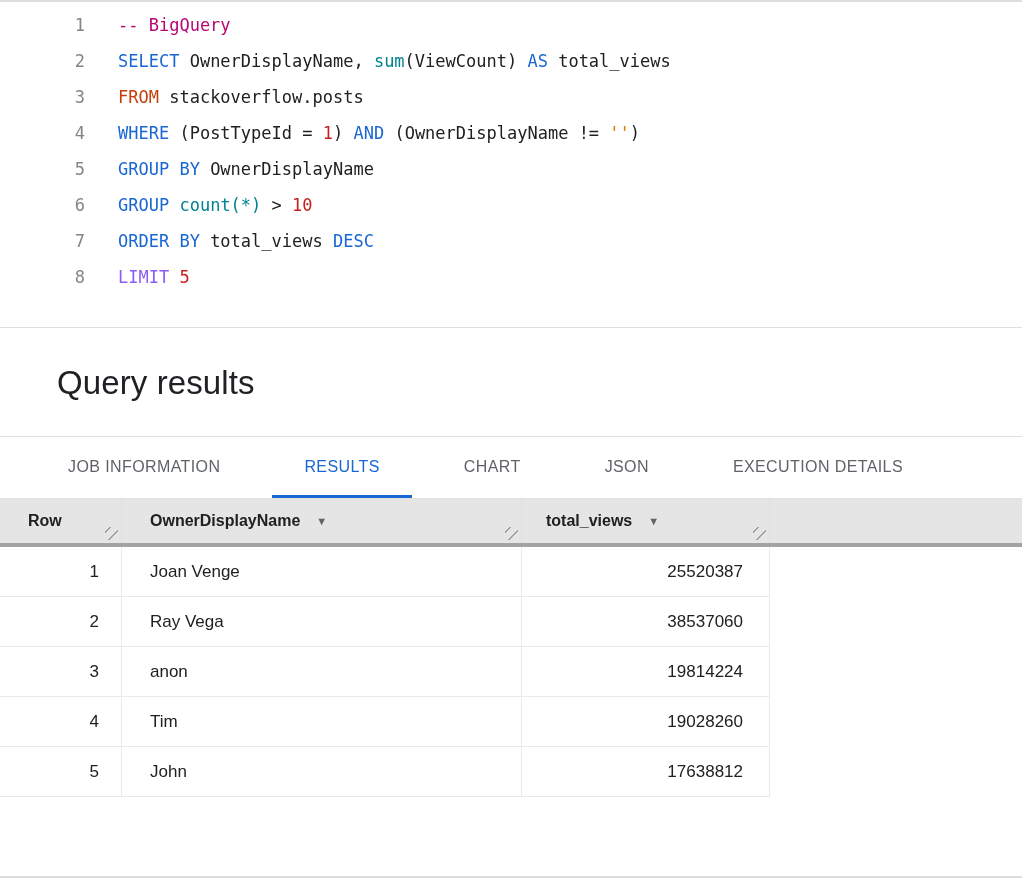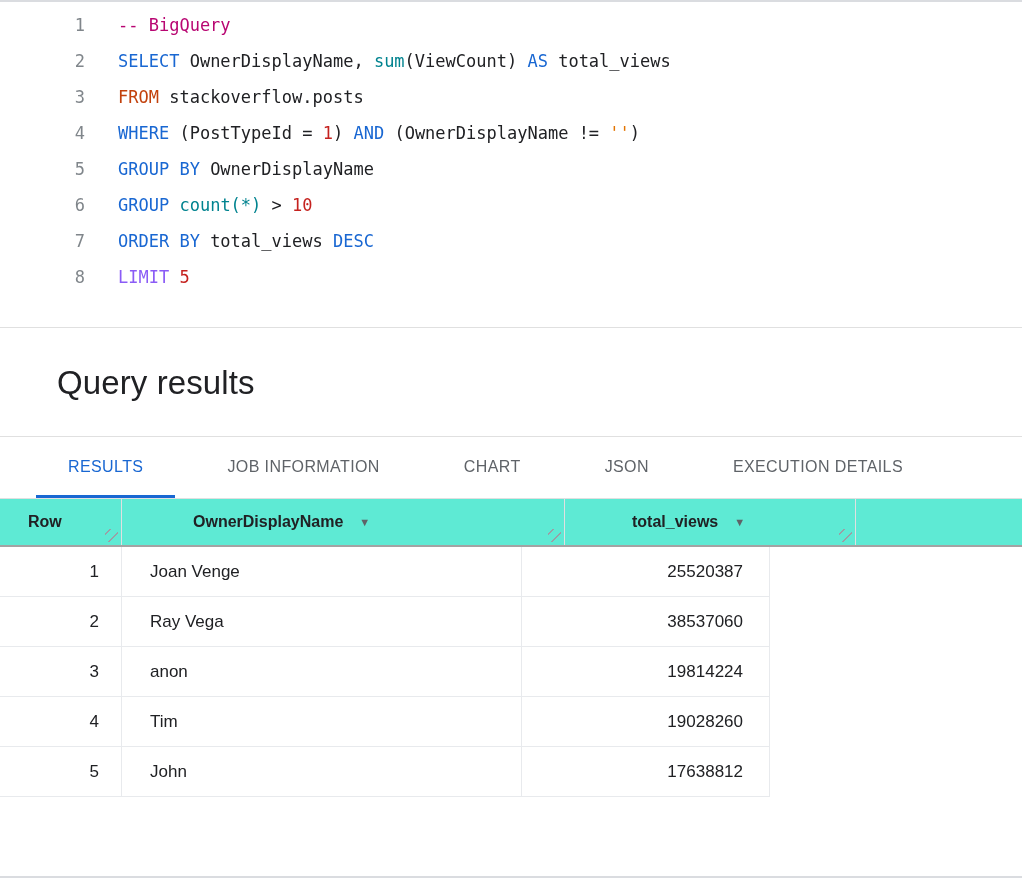--- a/index.html
+++ b/index.html
@@ -22,21 +22,21 @@
   .results-header { padding:36px 0 34px 57px; border-bottom:1px solid #e0e0e0; }
   .results-title { font-size:33px; font-weight:400; color:#202124; letter-spacing:0.1px; }
 
   
   .tab-bar { display:flex; height:62px; padding-left:26px; border-bottom:1px solid #e0e0e0; overflow:hidden; }
   .tab { line-height:59px; padding:0 32px; margin:0 10px; font-size:16px; font-weight:500;
     letter-spacing:0.4px; color:#5f6368; cursor:pointer; border-bottom:3px solid transparent; white-space:nowrap; }
   .tab.active { color:#1967d2; border-bottom-color:#1967d2; }
 
   
-  .thead { display:flex; height:48px; background:#5eead4; border-bottom:2px solid #a3a3a3;gap:43px; }
+  .thead { display:flex; height:48px; background:#e5e5e5; border-bottom:4px solid #a3a3a3; }
   .th { position:relative; display:flex; align-items:center; font-size:16px; font-weight:700;
     color:#202124; border-right:1px solid #e0e0e0; }
   .th-row   { width:122px; padding-left:28px; }
   .th-owner { width:400px; padding-left:28px; }
   .th-views { width:248px; padding-left:24px; }
   .th-fill  { flex:1; border-right:none; }
   .sort-arrow { margin-left:16px; font-size:11px; color:#5f6368; cursor:pointer; }
   .resize-handle { position:absolute; right:3px; bottom:3px; width:13px; height:13px; cursor:col-resize;
     background:repeating-linear-gradient(135deg, transparent 0 3px, #9aa0a6 3px 4.5px, transparent 4.5px 8px); }
 
@@ -62,22 +62,22 @@
         <div class="code-line"><span class="line-number">7</span><span class="line-code"><span style="color: rgb(25, 103, 210);">ORDER BY</span><span style="color: rgb(32, 33, 36);"> total_views </span><span style="color: rgb(25, 103, 210);">DESC</span></span></div>
         <div class="code-line"><span class="line-number">8</span><span class="line-code"><span style="color: #8b5cf6;">LIMIT</span><span style="color: rgb(32, 33, 36);"> </span><span style="color: rgb(197, 34, 31);">5</span></span></div>
       </div>
   </section>
 
   <section class="results-header">
     <h1 class="results-title">Query results</h1>
   </section>
 
   <nav class="tab-bar" id="tab-bar">
+      <div class="tab">JOB INFORMATION</div>
       <div class="tab active">RESULTS</div>
-      <div class="tab">JOB INFORMATION</div>
       <div class="tab">CHART</div>
       <div class="tab">JSON</div>
       <div class="tab">EXECUTION DETAILS</div>
     </nav>
 
   <div>
     <div class="thead" id="thead">
         <div class="th th-row">
           <span class="th-label">Row</span>
           <span class="resize-handle"></span>

